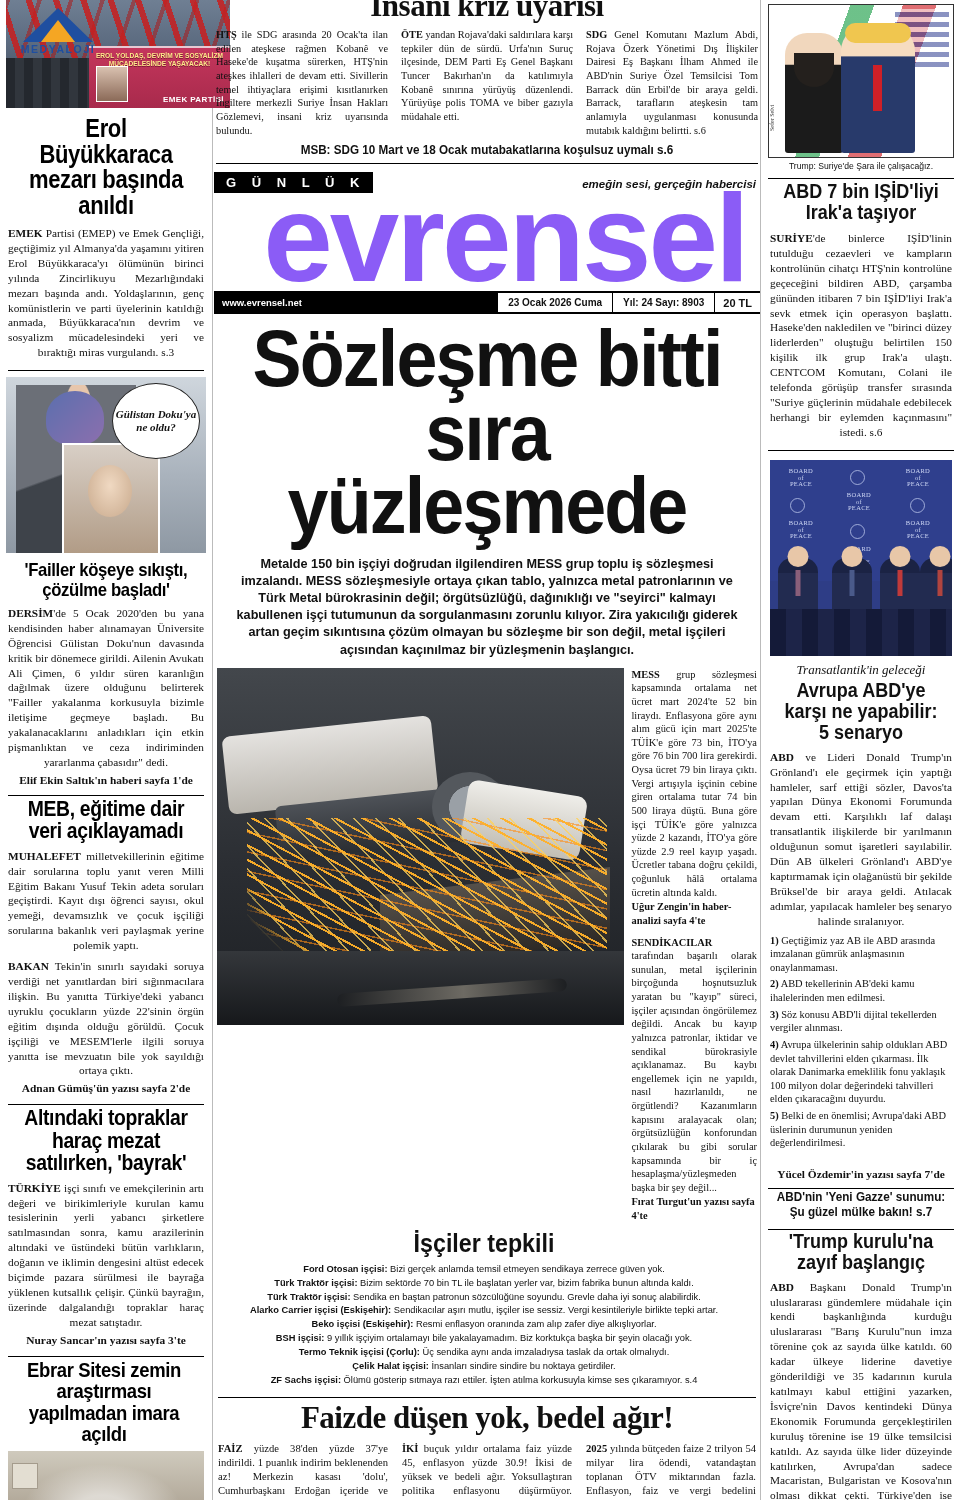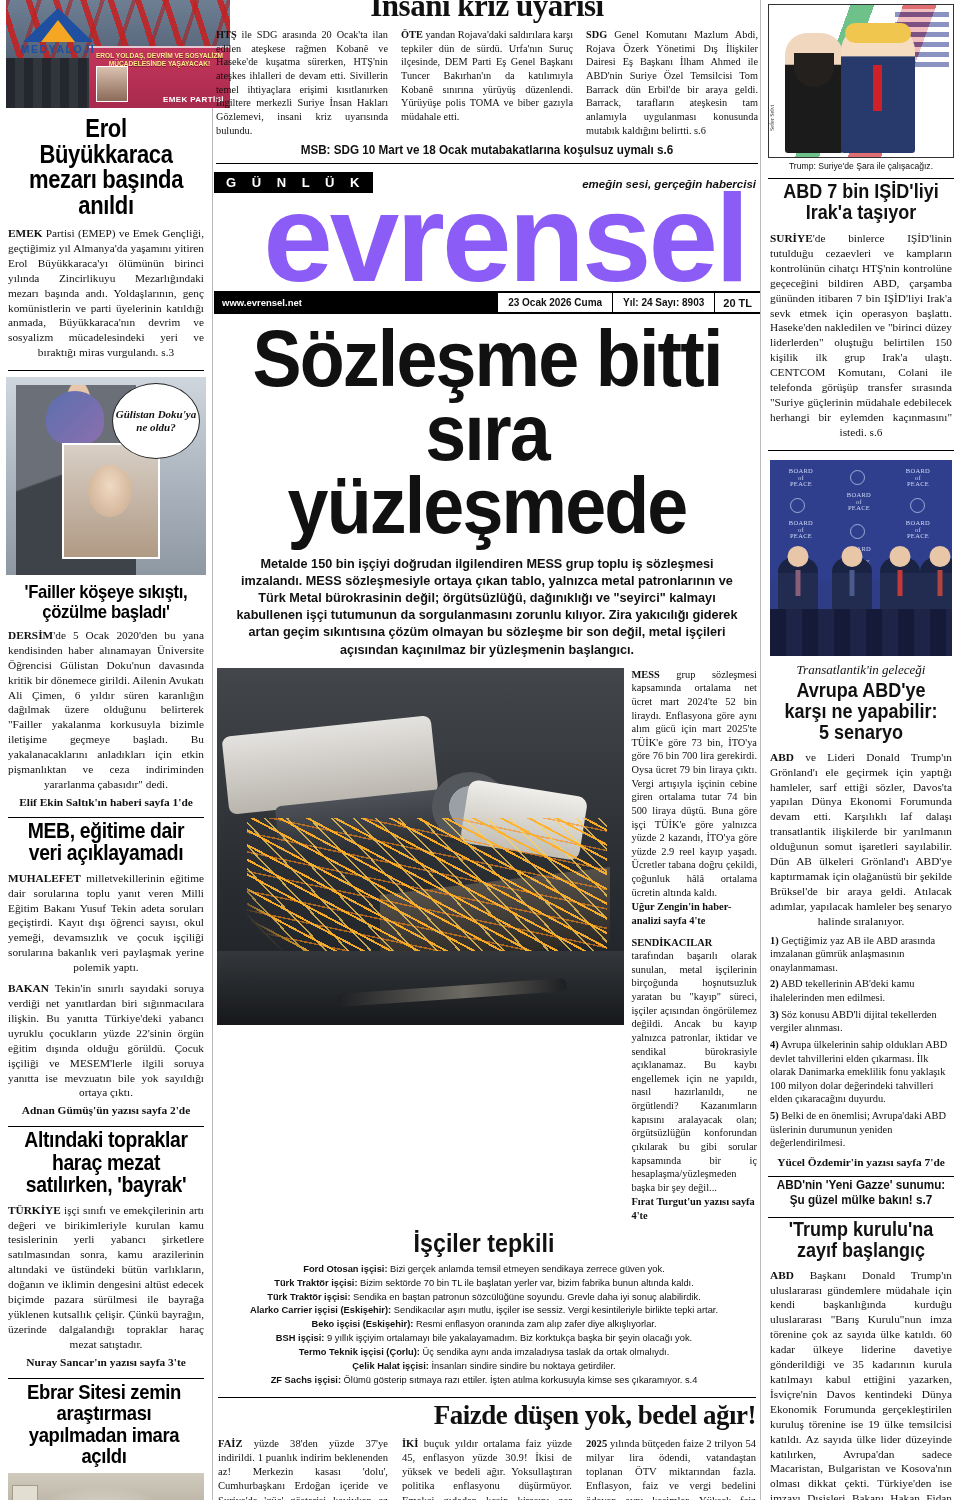--- a/index.html
+++ b/index.html
@@ -101,21 +101,21 @@
     border-bottom:22px solid #f5a623;
   }
   .logo .wm{
     font-family:"Liberation Sans",sans-serif;font-weight:bold;
     font-size:10.5px;color:#1f4fa0;letter-spacing:1.6px;text-align:center;
     margin-top:1px;
   }
 
   
   .ph-gulistan{
-    height:198px;
+    height:176px;
     background:linear-gradient(180deg,#cfd6dd 0%,#aab3bd 55%,#8e98a3 100%);
   }
   .ph-gulistan .woman{
     position:absolute;left:10px;top:8px;width:120px;height:190px;
     background:
       radial-gradient(ellipse at 52% 17%,#e7c6ac 0 16%,transparent 17%),
       linear-gradient(160deg,#6b6f77 0 45%,#3e434a 46% 100%);
   }
   .ph-gulistan .scarf{
     position:absolute;left:40px;top:14px;width:58px;height:54px;
@@ -332,22 +332,22 @@
     text-align:center;transform:scaleX(.93);
   }
   .q{
     font-family:"Liberation Sans",sans-serif;font-size:9.6px;line-height:1.45;
     text-align:center;transform:scaleX(.97);
   }
   .q b{font-weight:bold;}
 
   
   .faiz-h{
-    font-family:"Liberation Serif",serif;font-weight:bold;font-size:27px;
-    text-align:right;letter-spacing:-.5px;
+    font-family:"Liberation Serif",serif;font-weight:bold;font-size:31px;
+    text-align:center;letter-spacing:-.5px;
   }
   .faiz-cols{display:flex;gap:14px;margin-top:6px;}
   .faiz-cols .c{flex:1;font-family:"Liberation Serif",serif;font-size:10.6px;line-height:1.34;text-align:justify;}
   .faiz-cols .c b{font-weight:bold;}
 
   
   .rh{
     font-family:"Liberation Sans",sans-serif;font-weight:bold;font-size:20px;
     line-height:1.05;text-align:center;transform:scaleX(.9);transform-origin:center;
   }
@@ -600,21 +600,21 @@
       <div class="body-txt" style="margin-top:7px;">
         <b>ABD</b><span> ve Lideri Donald Trump'ın Grönland'ı ele geçirmek için yaptığı hamleler, sarf ettiği sözler, Davos'ta yapılan Dünya Ekonomi Forumunda devam etti. Karşılıklı laf dalaşı transatlantik ilişkilerde bir yarılmanın olduğunun somut işaretleri sayılabilir. Dün AB ülkeleri Grönland'ı ABD'ye kaptırmamak için olağanüstü bir şekilde Brüksel'de bir araya geldi. Atılacak adımlar, yapılacak hamleler beş senaryo halinde sıralanıyor.</span>
       </div>
       <div class="num-list">
         <div><b>1)</b><span> Geçtiğimiz yaz AB ile ABD arasında imzalanan gümrük anlaşmasının onaylanmaması.</span></div>
         <div><b>2)</b><span> ABD tekellerinin AB'deki kamu ihalelerinden men edilmesi.</span></div>
         <div><b>3)</b><span> Söz konusu ABD'li dijital tekellerden vergiler alınması.</span></div>
         <div><b>4)</b><span> Avrupa ülkelerinin sahip oldukları ABD devlet tahvillerini elden çıkarması. İlk olarak Danimarka emeklilik fonu yaklaşık 100 milyon dolar değerindeki tahvilleri elden çıkaracağını duyurdu.</span></div>
         <div><b>5)</b><span> Belki de en önemlisi; Avrupa'daki ABD üslerinin durumunun yeniden değerlendirilmesi.</span></div>
       </div>
-      <div class="byline" style="margin-top:6px;">Yücel Özdemir'in yazısı sayfa 7'de</div>
+      <div class="byline" style="margin-top:18px;">Yücel Özdemir'in yazısı sayfa 7'de</div>
     </div>
 
     <div class="sep" style="margin:8px 6px 0 6px;"></div>
 
     <div style="padding:1px 8px 0 8px;">
       <div class="teaser">ABD'nin 'Yeni Gazze' sunumu: Şu güzel mülke bakın! s.7</div>
     </div>
 
     <div class="sep" style="margin:8px 6px 0 6px;"></div>
 

